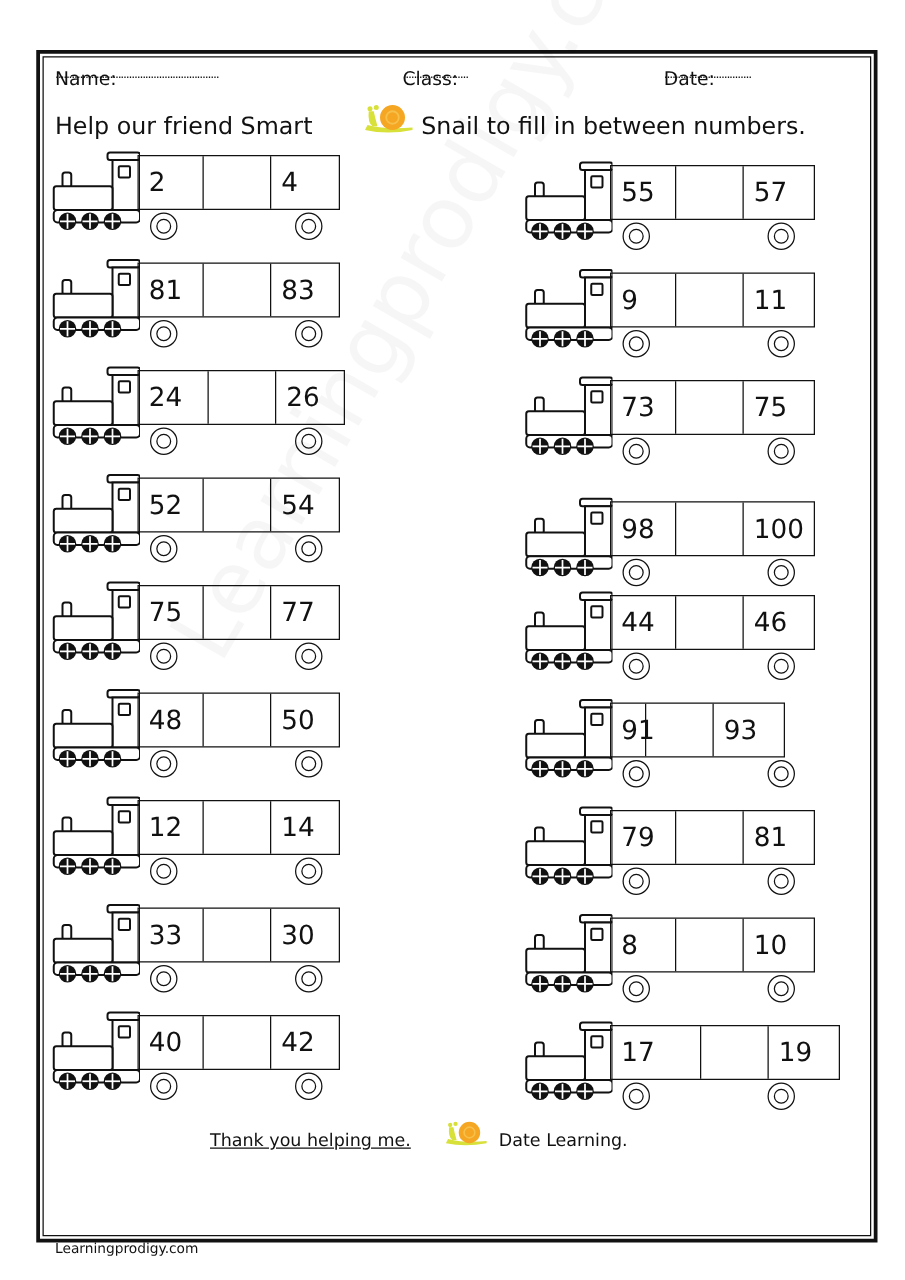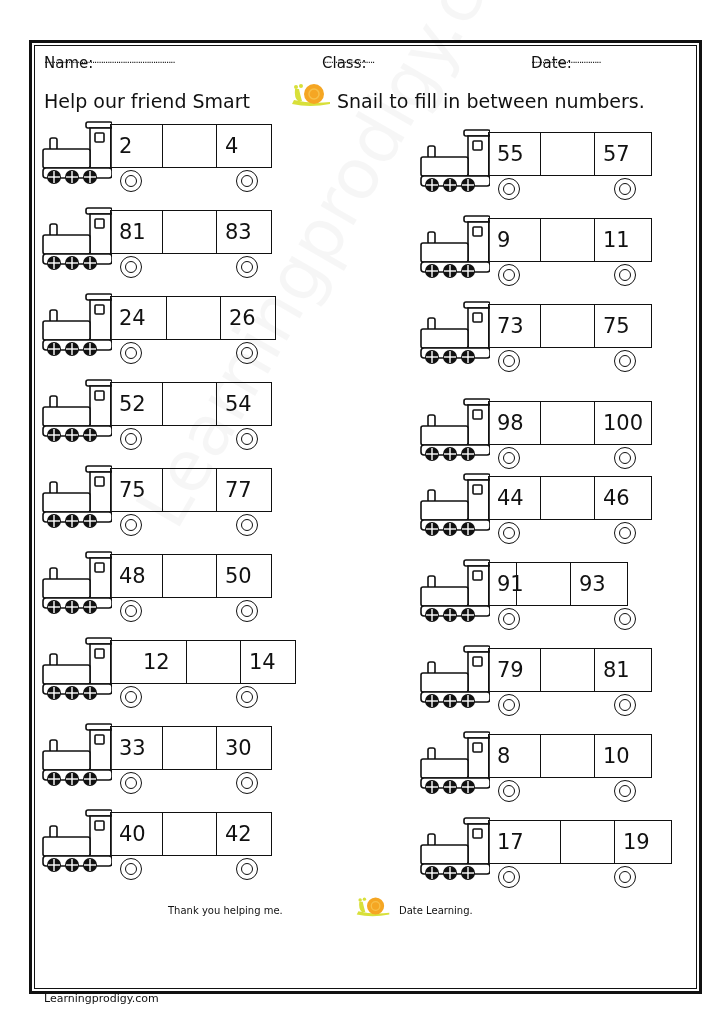--- a/index.html
+++ b/index.html
@@ -25,21 +25,21 @@
   .loco { position: absolute; left: 0; top: 0; width: 72px; height: 70px; }
   .cars { position: absolute; left: 70px; top: 6px; height: 44px; display: flex; border: 1.6px solid #111; }
   .car { height: 100%; border-right: 1.6px solid #111; font-size: 21px; display: flex; align-items: center; padding-left: 8px; }
   .car:last-child { border-right: none; }
   .car.c1 { width: 52px; }
   .car.c2 { width: 54px; }
   .car.c3 { width: 54px; }
   .wheel { position: absolute; top: 52px; width: 22px; height: 22px; border: 1.6px solid #111; border-radius: 50%; }
   .wheel::after { content: ""; position: absolute; left: 4px; top: 4px; width: 10px; height: 10px; border: 1.6px solid #111; border-radius: 50%; }
 
-  .footer { position: absolute; top: 905px; left: 168px; font-size: 10px; white-space: nowrap; }
+  .footer { position: absolute; top: 905px; left: 168px; font-size: 14px; white-space: nowrap; text-decoration: underline; }
   .footer .p2 { position: absolute; left: 231px; top: 0; }
   .snail-foot { left: 355px; top: 893px; }
 
   .credit { position: absolute; top: 992px; left: 44px; font-size: 11px; }
 
   .watermark { position: absolute; left: 120px; top: 500px; font-size: 70px; color: rgba(0,0,0,0.035); transform: rotate(-60deg); transform-origin: left top; white-space: nowrap; pointer-events: none; }
 </style>
 </head>
 <body>
 
@@ -309,21 +309,21 @@
       <g stroke="#fff" stroke-width="1.4">
         <line x1="14" y1="53" x2="14" y2="65"></line>
         <line x1="8" y1="59" x2="20" y2="59"></line>
         <line x1="32" y1="53" x2="32" y2="65"></line>
         <line x1="26" y1="59" x2="38" y2="59"></line>
         <line x1="50" y1="53" x2="50" y2="65"></line>
         <line x1="44" y1="59" x2="56" y2="59"></line>
       </g>
     </svg>
     <div class="cars">
-      <div class="car c1" style="width: 52px; margin-left: 24px;">12</div>
+      <div class="car c1" style="width: 52px;">12</div>
       <div class="car c2" style="width: 54px;"></div>
       <div class="car c3" style="width: 54px;">14</div>
     </div>
     <div class="wheel w1" style="left: 80px;"></div>
     <div class="wheel w2" style="left: 196px;"></div>
   </div>
 <div class="train" style="left: 40px; top: 720px;">
     <svg class="loco" viewBox="0 0 72 70" width="72" height="70">
       <g fill="#fff" stroke="#111" stroke-width="1.6">
         <rect x="46" y="4" width="26" height="6" rx="2"></rect>

